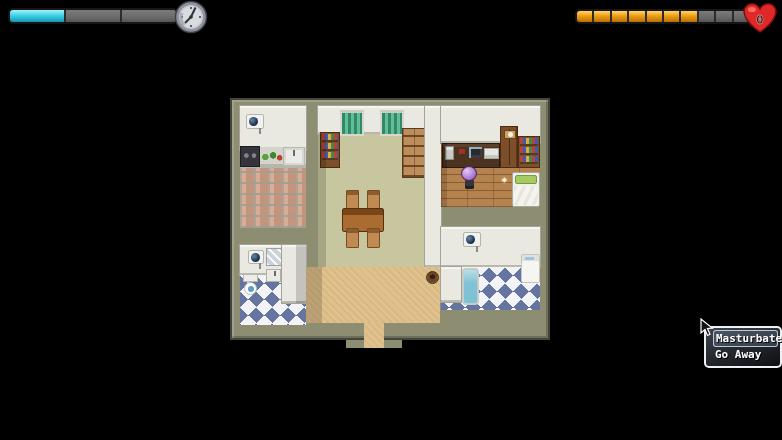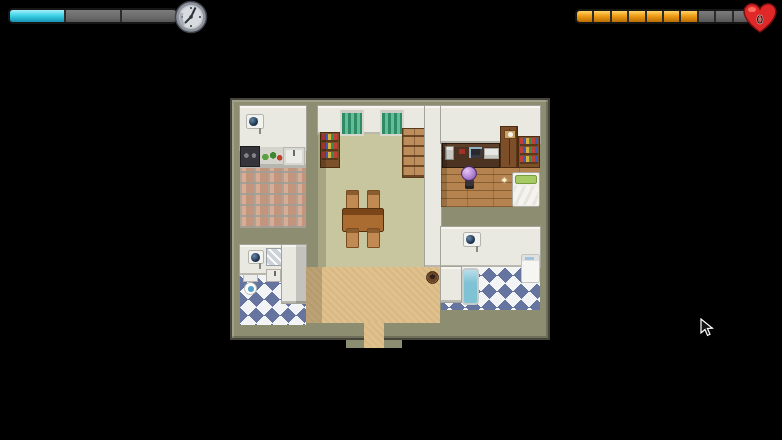--- a/index.html
+++ b/index.html
@@ -242,17 +242,23 @@
     <div class="abs floor-hall" style="left:84px;top:177px;width:134px;height:56px"></div>
     <div class="abs floor-hall" style="left:142px;top:232px;width:20px;height:26px"></div>
     <div class="abs pot" style="left:204px;top:181px;width:13px;height:13px"></div>
 
     <div class="abs shadow" style="left:96px;top:44px;width:8px;height:133px"></div>
     <div class="abs shadow" style="left:84px;top:177px;width:16px;height:56px"></div>
     <div class="abs shadow" style="left:74px;top:155px;width:10px;height:58px"></div>
     <div class="abs shadow" style="left:219px;top:53px;width:6px;height:64px"></div>
   </div>
 
+  <div class="choice-window">
+    <div class="items">
+        <div class="choice selected">Masturbate</div>
+        <div class="choice">Go Away</div>
+      </div>
+  </div>
   <svg id="mouse-cursor" viewBox="0 0 15 19">
     <polygon points="2,1 2,15 6,11.5 8.5,17.5 11,16.2 8.5,10.5 13.5,10.2" fill="#141414" stroke="#ffffff" stroke-width="1.2"></polygon>
   </svg>
 
 </div>
 
 </body></html>

